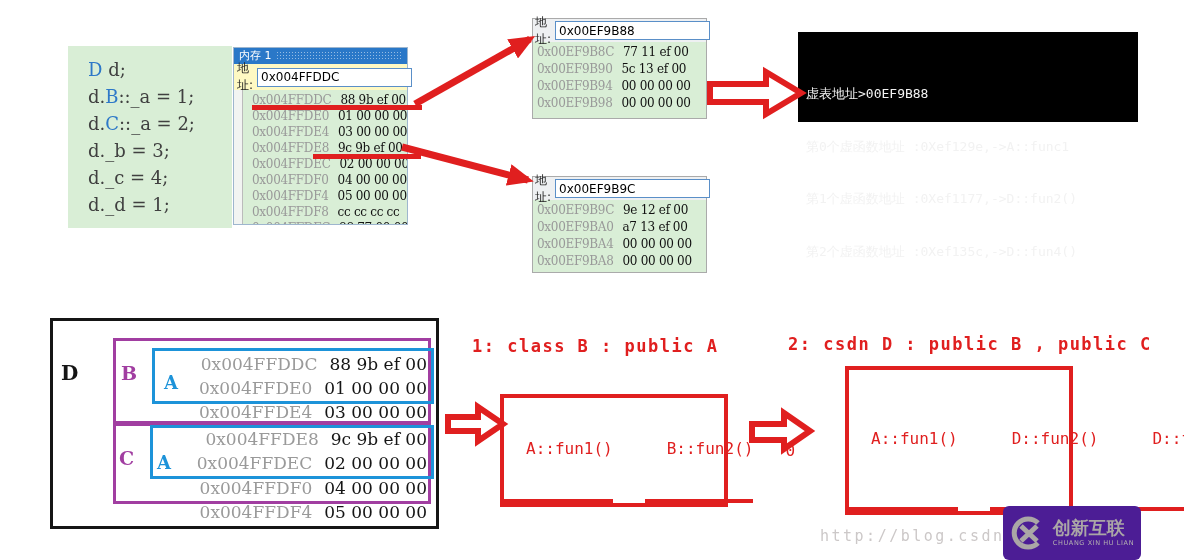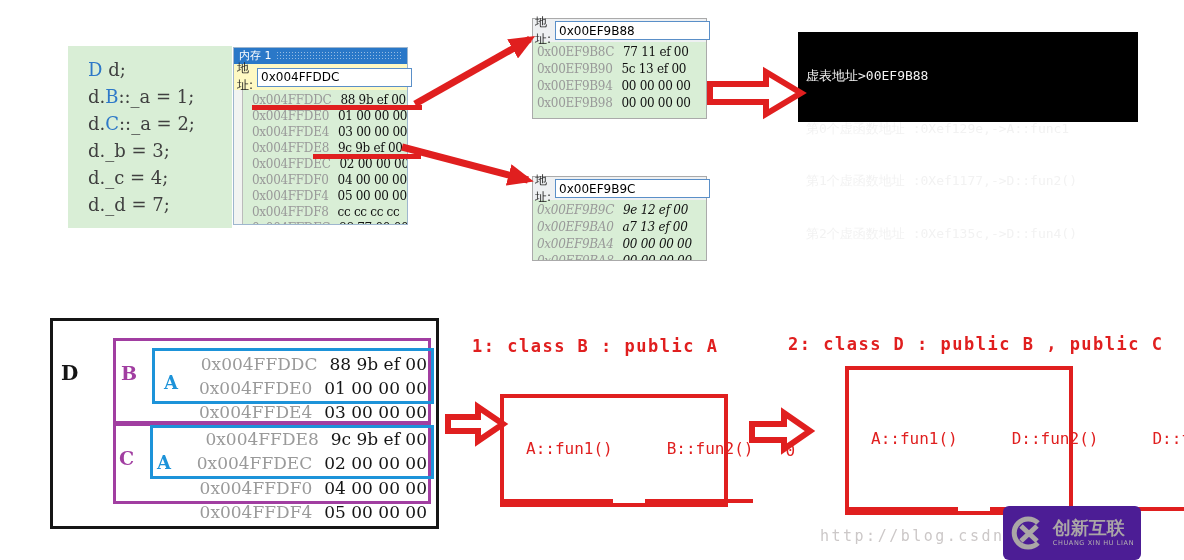--- a/index.html
+++ b/index.html
@@ -29,21 +29,21 @@
   
   .dumpbox{position:absolute;left:532px;width:175px;border:1px solid #aaa;
            box-sizing:border-box;background:#eef0f2;z-index:1;}
   .dumpbar{height:23px;display:flex;align-items:center;padding:0 2px;}
   .dumpbody{background:#d9eed6;overflow:hidden;padding:2px 0 0 4px;box-sizing:border-box;}
   .drow{font-size:12px;letter-spacing:-.3px;line-height:17px;white-space:pre;}
   .sel{background:#44445e;color:#e8e8e8;}
   
   .console{position:absolute;left:798px;top:32px;width:340px;height:90px;background:#000;
            color:#f2f2f2;font-family:"DejaVu Sans Mono",monospace;font-size:13px;
-           line-height:17.5px;padding:0 8px;box-sizing:border-box;white-space:pre;z-index:1;}
+           line-height:17.5px;padding:18px 8px;box-sizing:border-box;white-space:pre;z-index:1;}
   
   .objbox{position:absolute;left:50px;top:318px;width:389px;height:211px;border:3px solid #151515;
           box-sizing:border-box;background:#fff;z-index:2;}
   .lbl{position:absolute;font-weight:600;}
   .pbox{position:absolute;border:3px solid #a13ea1;}
   .abox{position:absolute;border:3px solid #1d93d9;}
   .orow{position:absolute;left:132px;width:242px;text-align:right;font-size:17px;
         line-height:22px;white-space:pre;}
   .oaddr{color:#9a9a9a;}
   .oval{color:#151515;margin-left:12px;}
@@ -72,21 +72,21 @@
 <body>
 
 <div class="stage">
 
   <div class="codeblock">
     <div class="codeline"><span></span><span class="cb">D</span><span> d;</span></div>
     <div class="codeline"><span>d.</span><span class="cb">B</span><span>::_a = 1;</span></div>
     <div class="codeline"><span>d.</span><span class="cb">C</span><span>::_a = 2;</span></div>
     <div class="codeline"><span>d.</span><span class="cb"></span><span>_b = 3;</span></div>
     <div class="codeline"><span>d.</span><span class="cb"></span><span>_c = 4;</span></div>
-    <div class="codeline"><span>d.</span><span class="cb"></span><span>_d = 7;</span></div>
+    <div class="codeline"><span>d.</span><span class="cb"></span><span>_d = 1;</span></div>
   </div>
 
   <div class="memwin">
     <div class="memtitle">
       <span>内存 1</span>
       <span class="dots"></span>
     </div>
     <div class="membar">
       <span class="memlbl">地址:</span>
       <input class="meminput" readonly="" value="0x004FFDDC" style="">
@@ -116,21 +116,21 @@
       <div class="drow"><span class="maddr">0x00EF9B94</span><span class="mval">00 00 00 00</span></div>
       <div class="drow"><span class="maddr">0x00EF9B98</span><span class="mval">00 00 00 00</span></div>
     </div>
   </div>
 
   <div class="dumpbox" style="top:176px;">
     <div class="dumpbar">
       <span class="memlbl">地址:</span>
       <input class="meminput" readonly="" value="0x00EF9B9C" style="">
     </div>
-    <div class="dumpbody" style="height:60px;font-style:italic;">
+    <div class="dumpbody" style="height:72px;">
       <div class="drow"><span class="maddr">0x00EF9B9C</span><span class="mval">9e 12 ef 00</span></div>
       <div class="drow"><span class="maddr">0x00EF9BA0</span><span class="mval">a7 13 ef 00</span></div>
       <div class="drow"><span class="maddr">0x00EF9BA4</span><span class="mval">00 00 00 00</span></div>
       <div class="drow"><span class="maddr">0x00EF9BA8</span><span class="mval">00 00 00 00</span></div>
     </div>
   </div>
 
   <div class="console">
     <div>虚表地址&gt;00EF9B88</div>
     <div>第0个虚函数地址 :0Xef129e,-&gt;A::func1</div>
@@ -157,21 +157,21 @@
     <div class="orow" style="top:180px;"><span class="oaddr">0x004FFDF4</span><span class="oval">05 00 00 00</span></div>
   </div>
 
   <div class="vtitle" style="left:472px;top:336px;">1: class B : public A</div>
   <div class="vbox" style="left:500px;top:394px;width:228px;height:113px;">
     <div class="vrow">A::fun1()</div>
     <div class="vrow">B::fun2()</div>
     <div class="vrow center">0</div>
   </div>
 
-  <div class="vtitle" style="left:788px;top:334px;">2: class D : public B , public C</div>
+  <div class="vtitle" style="left:788px;top:334px;">2: csdn D : public B , public C</div>
   <div class="vbox" style="left:845px;top:366px;width:228px;height:149px;">
     <div class="vrow">A::fun1()</div>
     <div class="vrow">D::fun2()</div>
     <div class="vrow">D::fun4()</div>
     <div class="vrow center">0</div>
   </div>
 
   <svg class="overlay" width="1184" height="560">
     <defs>
       <marker id="ah" markerUnits="userSpaceOnUse" markerWidth="26" markerHeight="22" refX="20" refY="11" orient="auto">

